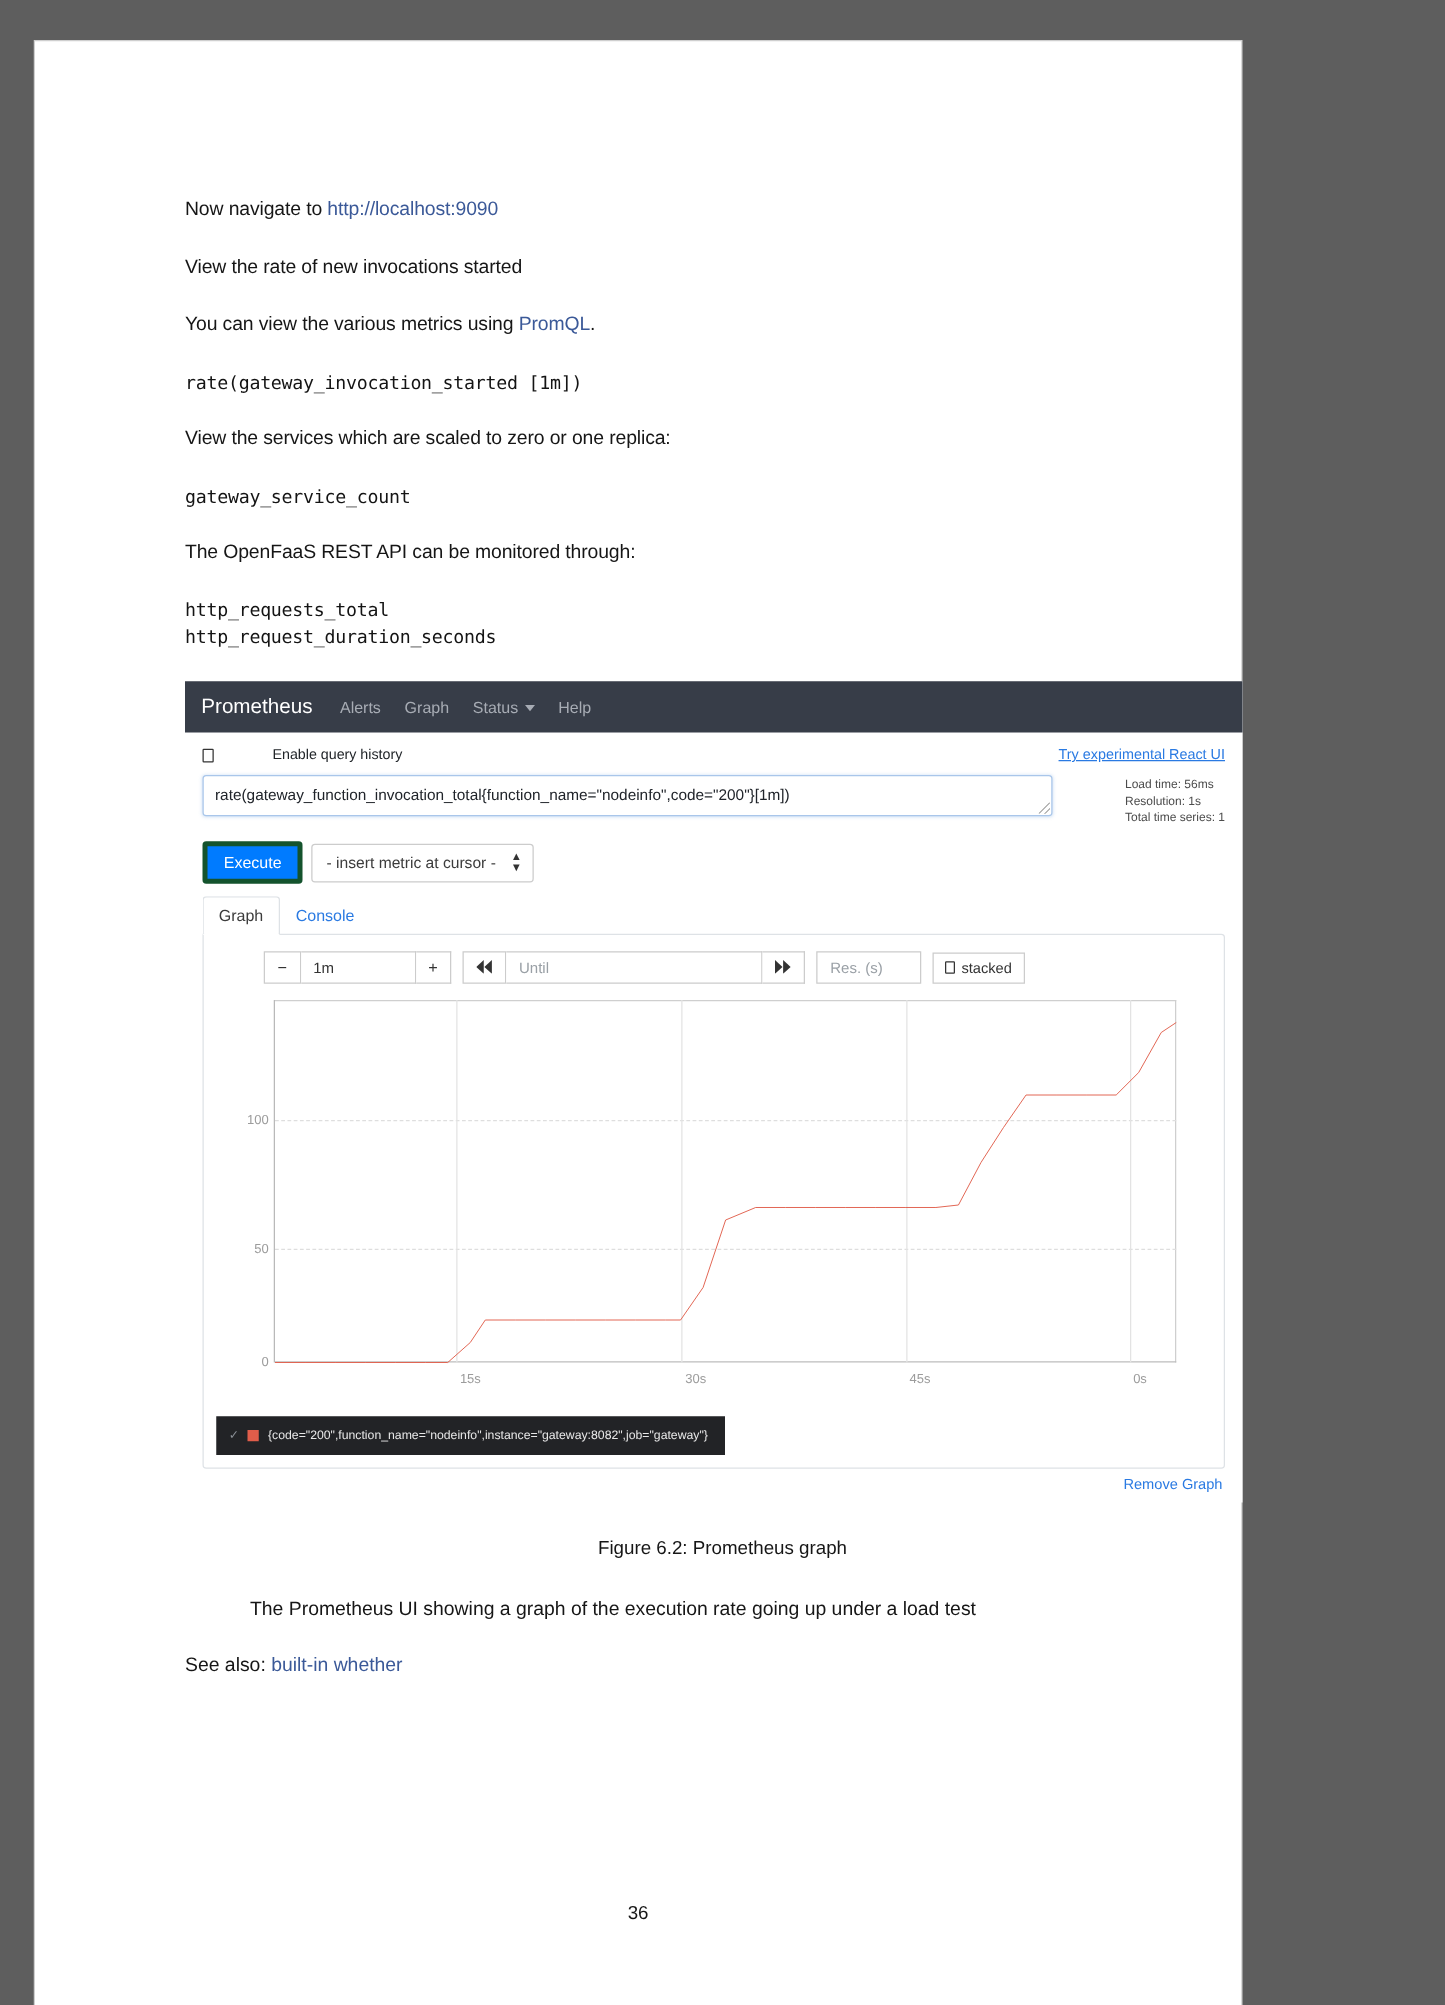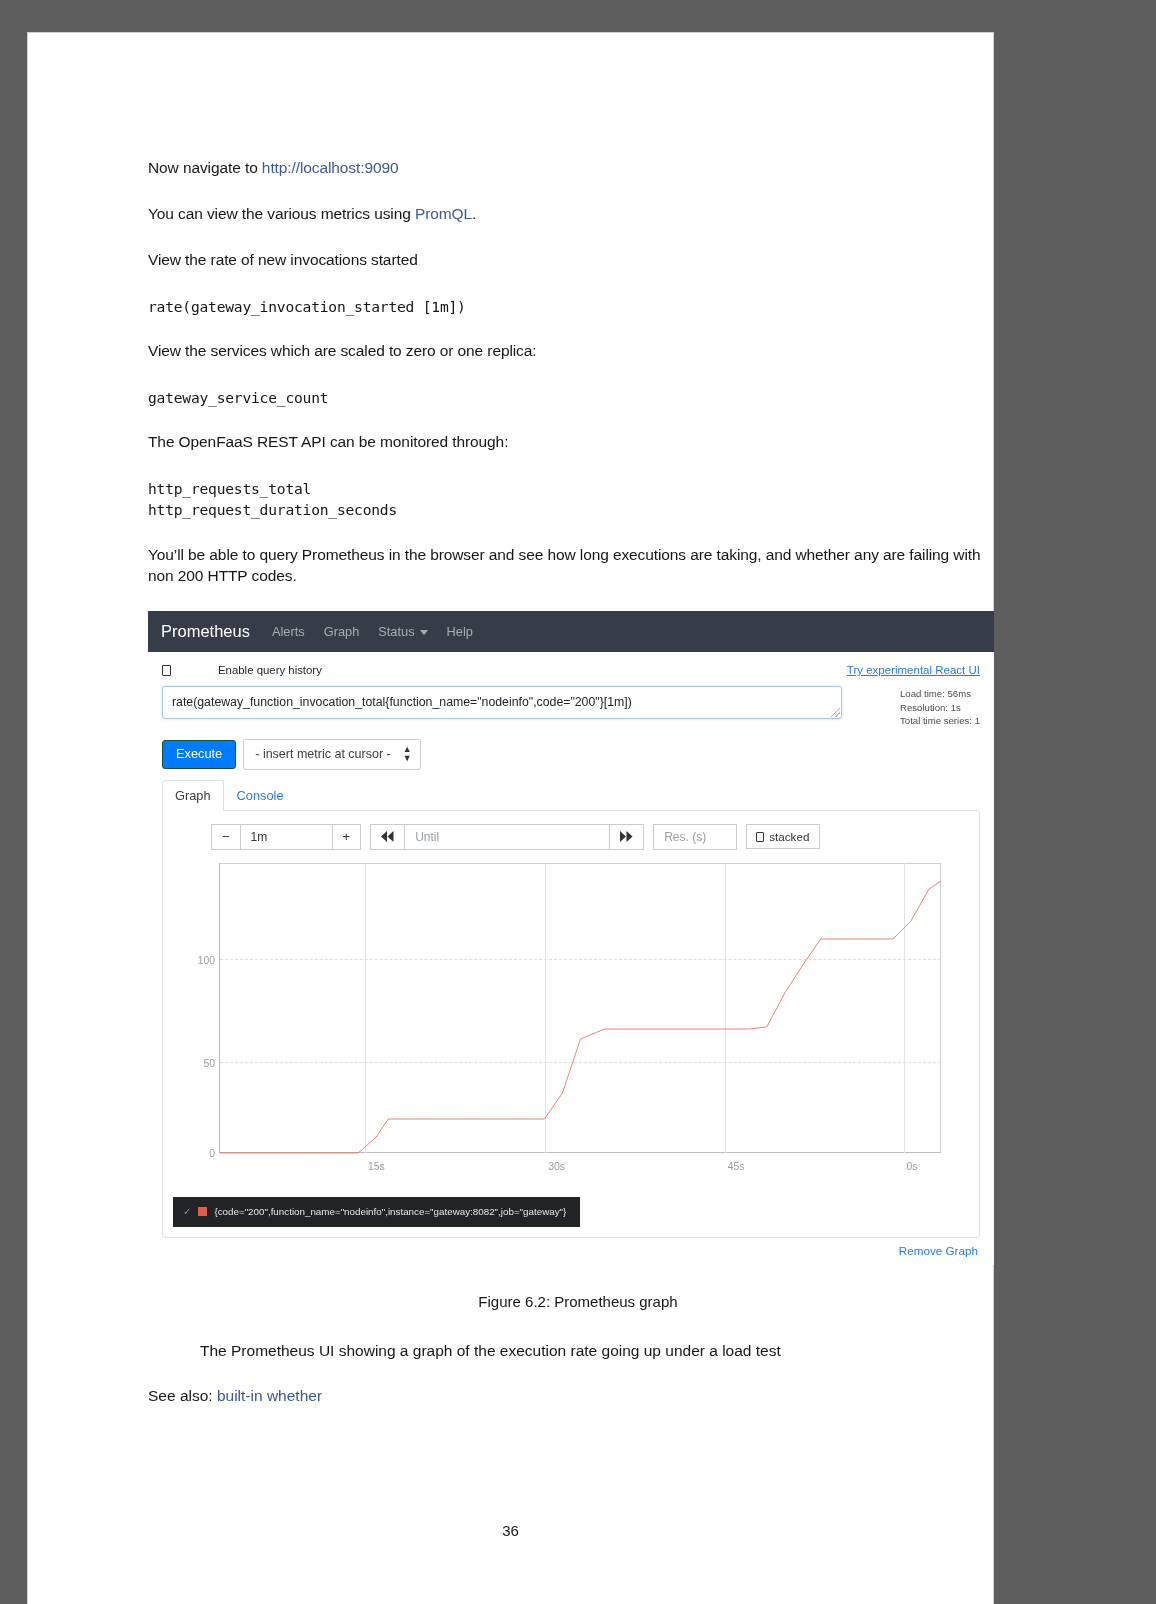--- a/index.html
+++ b/index.html
@@ -125,21 +125,21 @@
     margin-left:10px;
     white-space:nowrap;
   }
 
   .row-exec { display:flex; align-items:center; gap:7px; margin-top:11px; }
   .btn-exec {
     background:#007bff; color:#fff;
     font-size:12.8px;
     padding:5px 13px 6px 13px;
     border-radius:3px;
-    border:1px solid #14532d;
+    border:4px solid #14532d;
     line-height:1.2;
   }
   .select {
     display:flex; align-items:center;
     justify-content:space-between;
     gap:12px;
     border:1px solid #ccc;
     border-radius:3px;
     background:#fff;
     font-size:12.5px; color:#3c3c3c;
@@ -270,38 +270,37 @@
 </head>
 <body>
 
 <div class="page">
   <div class="content">
 
     <p class="para">
       <span>Now navigate to </span><a class="link" href="#">http://localhost:9090</a>
     </p>
 
+    <p class="para">View the rate of new invocations started</p>
+
     <p class="para">
       <span>You can view the various metrics using </span><a class="link" href="#">PromQL</a><span>.</span>
     </p>
 
-    <p class="para">View the rate of new invocations started</p>
-
     <p class="code">rate(gateway_invocation_started [1m])</p>
 
     <p class="para">View the services which are scaled to zero or one replica:</p>
 
     <p class="code">gateway_service_count</p>
 
     <p class="para">The OpenFaaS REST API can be monitored through:</p>
 
     <p class="code double"><span>http_requests_total</span>
 <span>http_request_duration_seconds</span></p>
 
-    <p class="para tight">You’ll be able to query Prometheus in the browser and see how long executions are taking, and whether any are failing with non 200 HTTP codes.</p>
 
     <div class="shot">
 
       <div class="navbar">
         <span class="brand">Prometheus</span>
         <span class="navlink">Alerts</span>
         <span class="navlink">Graph</span>
         <span class="navlink"><span>Status</span><span class="caret"></span></span>
         <span class="navlink">Help</span>
       </div>

